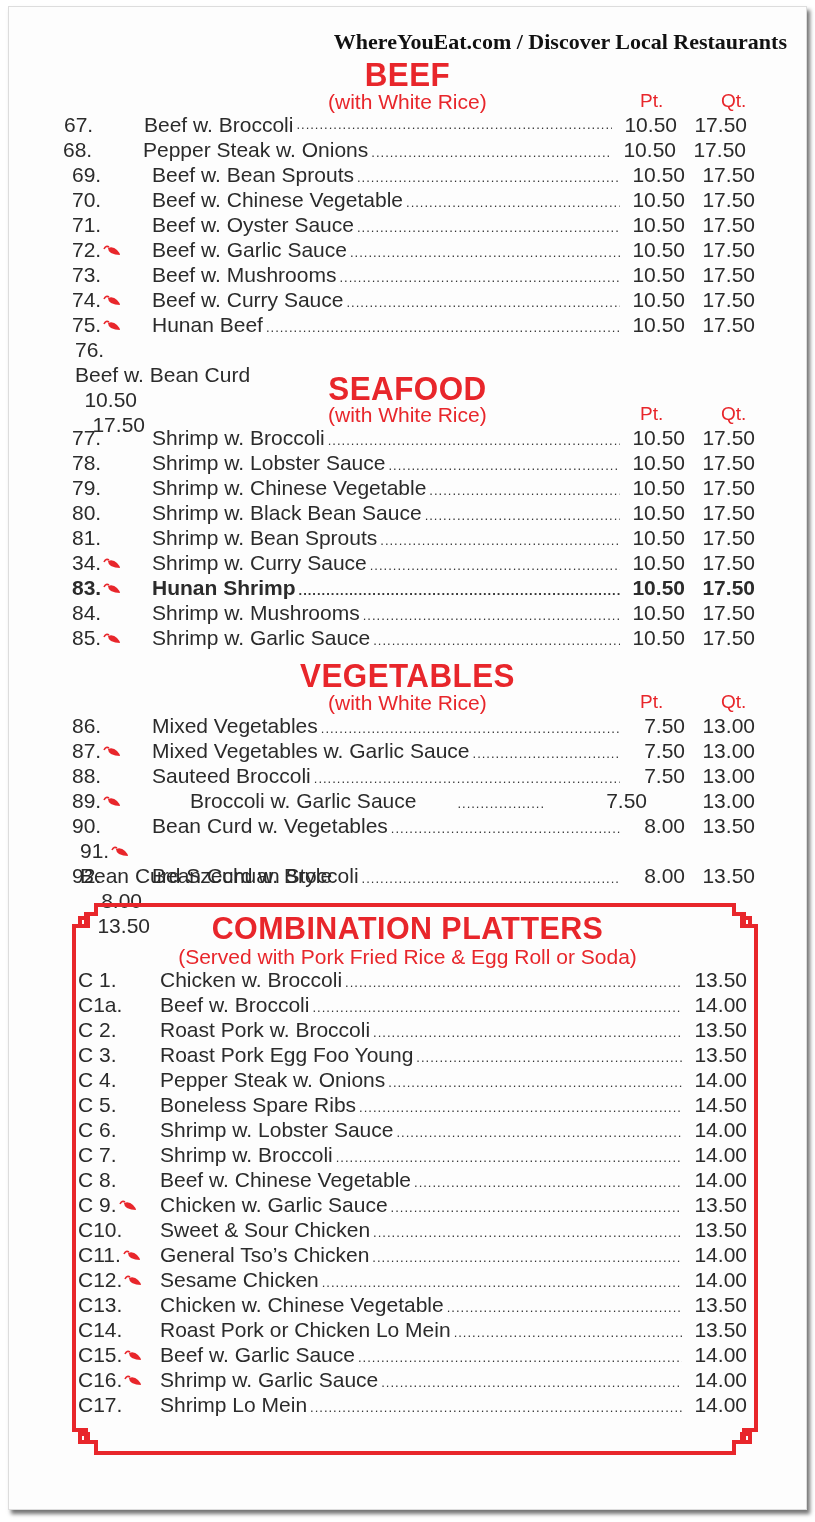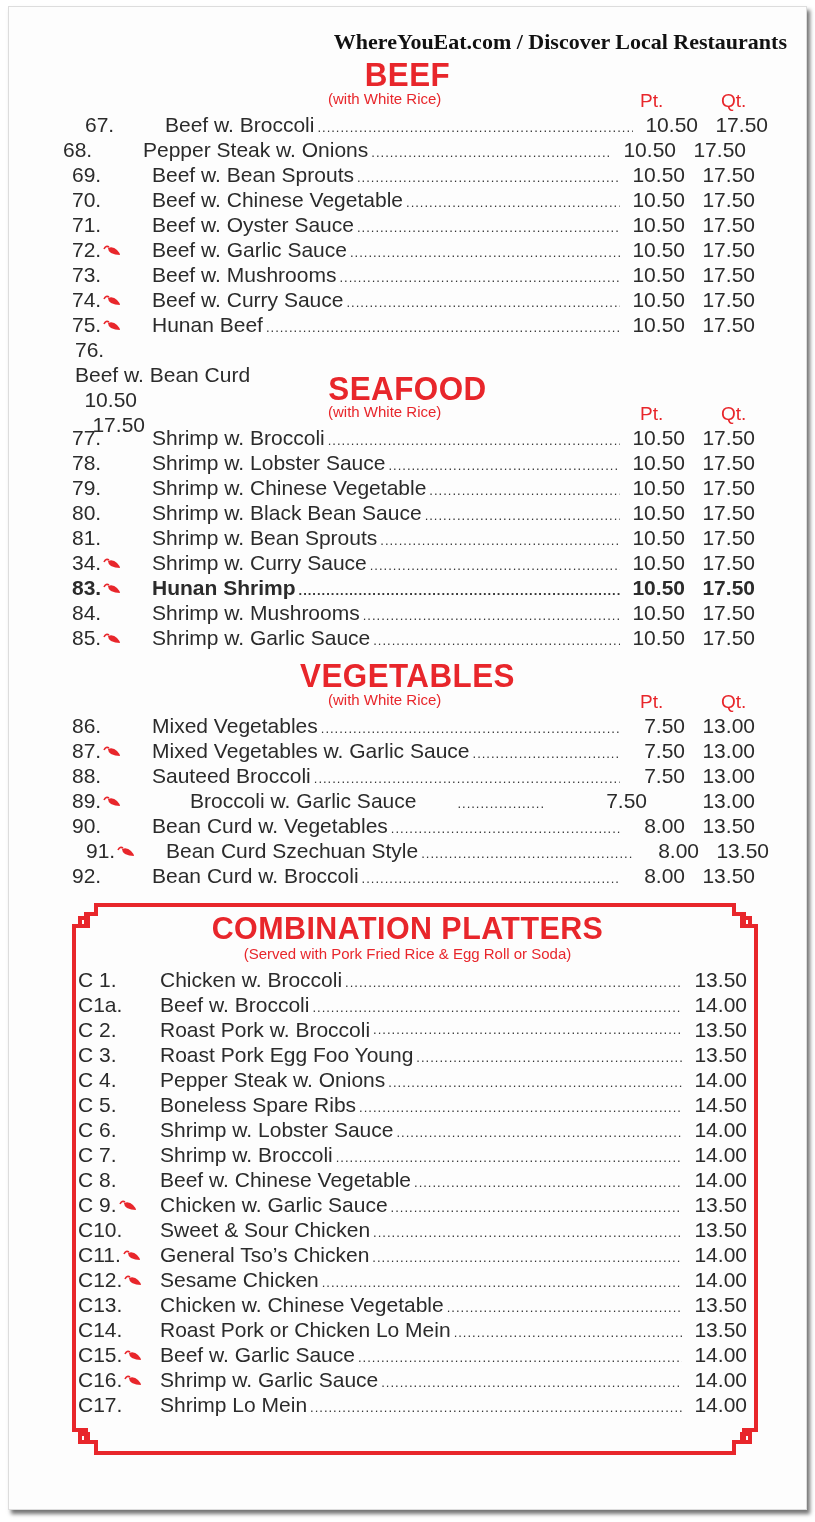--- a/index.html
+++ b/index.html
@@ -1,20 +1,20 @@
 <!DOCTYPE html>
 <html><head>
 <meta charset="utf-8">
 <style>
   html, body { margin: 0; padding: 0; }
   body { width: 815px; height: 1522px; background: #ffffff; position: relative; overflow: hidden; font-family: "Liberation Sans", sans-serif; }
   .page { position: absolute; left: 8px; top: 6px; width: 797px; height: 1502px; background: #fdfdfd; box-shadow: 3px 4px 4px rgba(0,0,0,0.55); border: 1px solid #ddd; }
   .watermark { position: absolute; right: 28px; top: 29px; font-family: "Liberation Serif", serif; font-weight: bold; font-size: 22px; color: #111; white-space: nowrap; }
   .section-title { position: absolute; left: 0; width: 815px; text-align: center; color: #e8262b; font-weight: bold; font-size: 33px; letter-spacing: 0.5px; line-height: 1; transform: scaleX(0.95); }
-  .sub { position: absolute; color: #e8262b; font-size: 15px; line-height: 1; }
+  .sub { position: absolute; color: #e8262b; font-size: 21px; line-height: 1; }
   .colhdr { position: absolute; color: #e8262b; font-size: 19px; line-height: 1; }
   .row { position: absolute; height: 25px; display: flex; align-items: baseline; font-size: 21px; color: #2b2b2b; line-height: 25px; }
   .row .num { width: 80px; flex: none; display: flex; align-items: center; white-space: nowrap; }
   .row .name { flex: none; white-space: nowrap; }
   .row .dots { flex: 1 1 auto; overflow: hidden; white-space: nowrap; font-size: 13px; letter-spacing: 1px; color: #333; margin: 0 3px; }
   .row .price { flex: none; width: 62px; text-align: right; }
   .row .price2 { flex: none; width: 70px; text-align: right; }
   .pepper { display: inline-block; width: 18px; height: 12px; margin-left: 2px; }
   .frame { position: absolute; left: 70px; top: 900px; width: 690px; height: 560px; }
 </style>
@@ -23,21 +23,21 @@
 
 <div class="page"></div>
 
 <div class="watermark">WhereYouEat.com / Discover Local Restaurants</div>
 
 <div class="section-title" style="top:58px;">BEEF</div>
 <div class="sub" style="left:328px; top:91px;">(with White Rice)</div>
 <div class="colhdr" style="left:640px; top:91px;">Pt.</div>
 <div class="colhdr" style="left:721px; top:91px;">Qt.</div>
 <div id="beef-list">
-    <div class="row" style="left: 85px; top: 112px; width: 683px;">
+    <div class="row" style="left: 64px; top: 112px; width: 683px; align-items: flex-end;">
       <span class="num" style="width:80px">
         <span>67.</span>
       </span>
       <span class="name">Beef w. Broccoli</span>
       <span class="dots">........................................................................................................................</span>
       <span class="price">10.50</span>
       <span class="price2">17.50</span>
     </div>
     <div class="row" style="left: 63px; top: 137px; width: 683px;">
       <span class="num" style="width:80px">
@@ -285,21 +285,21 @@
     </div>
     <div class="row" style="left: 72px; top: 813px; width: 683px;">
       <span class="num" style="width:80px">
         <span>90.</span>
       </span>
       <span class="name">Bean Curd w. Vegetables</span>
       <span class="dots">........................................................................................................................</span>
       <span class="price">8.00</span>
       <span class="price2">13.50</span>
     </div>
-    <div class="row" style="left: 86px; top: 838px; width: 683px;">
+    <div class="row" style="left: 77px; top: 838px; width: 683px; flex-direction: column;">
       <span class="num" style="width:80px">
         <span>91.</span>
         <svg class="pepper" viewBox="0 0 18 12">
           <path d="M1 5 Q3 1 6 3" stroke="#e8262b" stroke-width="1.6" fill="none"></path>
           <path d="M5 4 Q10 2 14 6 Q17 9 17 11 Q12 11 8 9 Q5 7 5 4 Z" fill="#e8262b"></path>
         </svg>
       </span>
       <span class="name">Bean Curd Szechuan Style</span>
       <span class="dots">........................................................................................................................</span>
       <span class="price">8.00</span>
@@ -338,21 +338,21 @@
       <span class="price">13.50</span>
     </div>
     <div class="row" style="left: 78px; top: 992px; width: 669px;">
       <span class="num" style="width:82px">
         <span>C1a.</span>
       </span>
       <span class="name">Beef w. Broccoli</span>
       <span class="dots">........................................................................................................................</span>
       <span class="price">14.00</span>
     </div>
-    <div class="row" style="left: 78px; top: 1017px; width: 669px; align-items: center;">
+    <div class="row" style="left: 78px; top: 1017px; width: 669px;">
       <span class="num" style="width:82px">
         <span>C 2.</span>
       </span>
       <span class="name">Roast Pork w. Broccoli</span>
       <span class="dots">........................................................................................................................</span>
       <span class="price">13.50</span>
     </div>
     <div class="row" style="left: 78px; top: 1042px; width: 669px;">
       <span class="num" style="width:82px">
         <span>C 3.</span>

